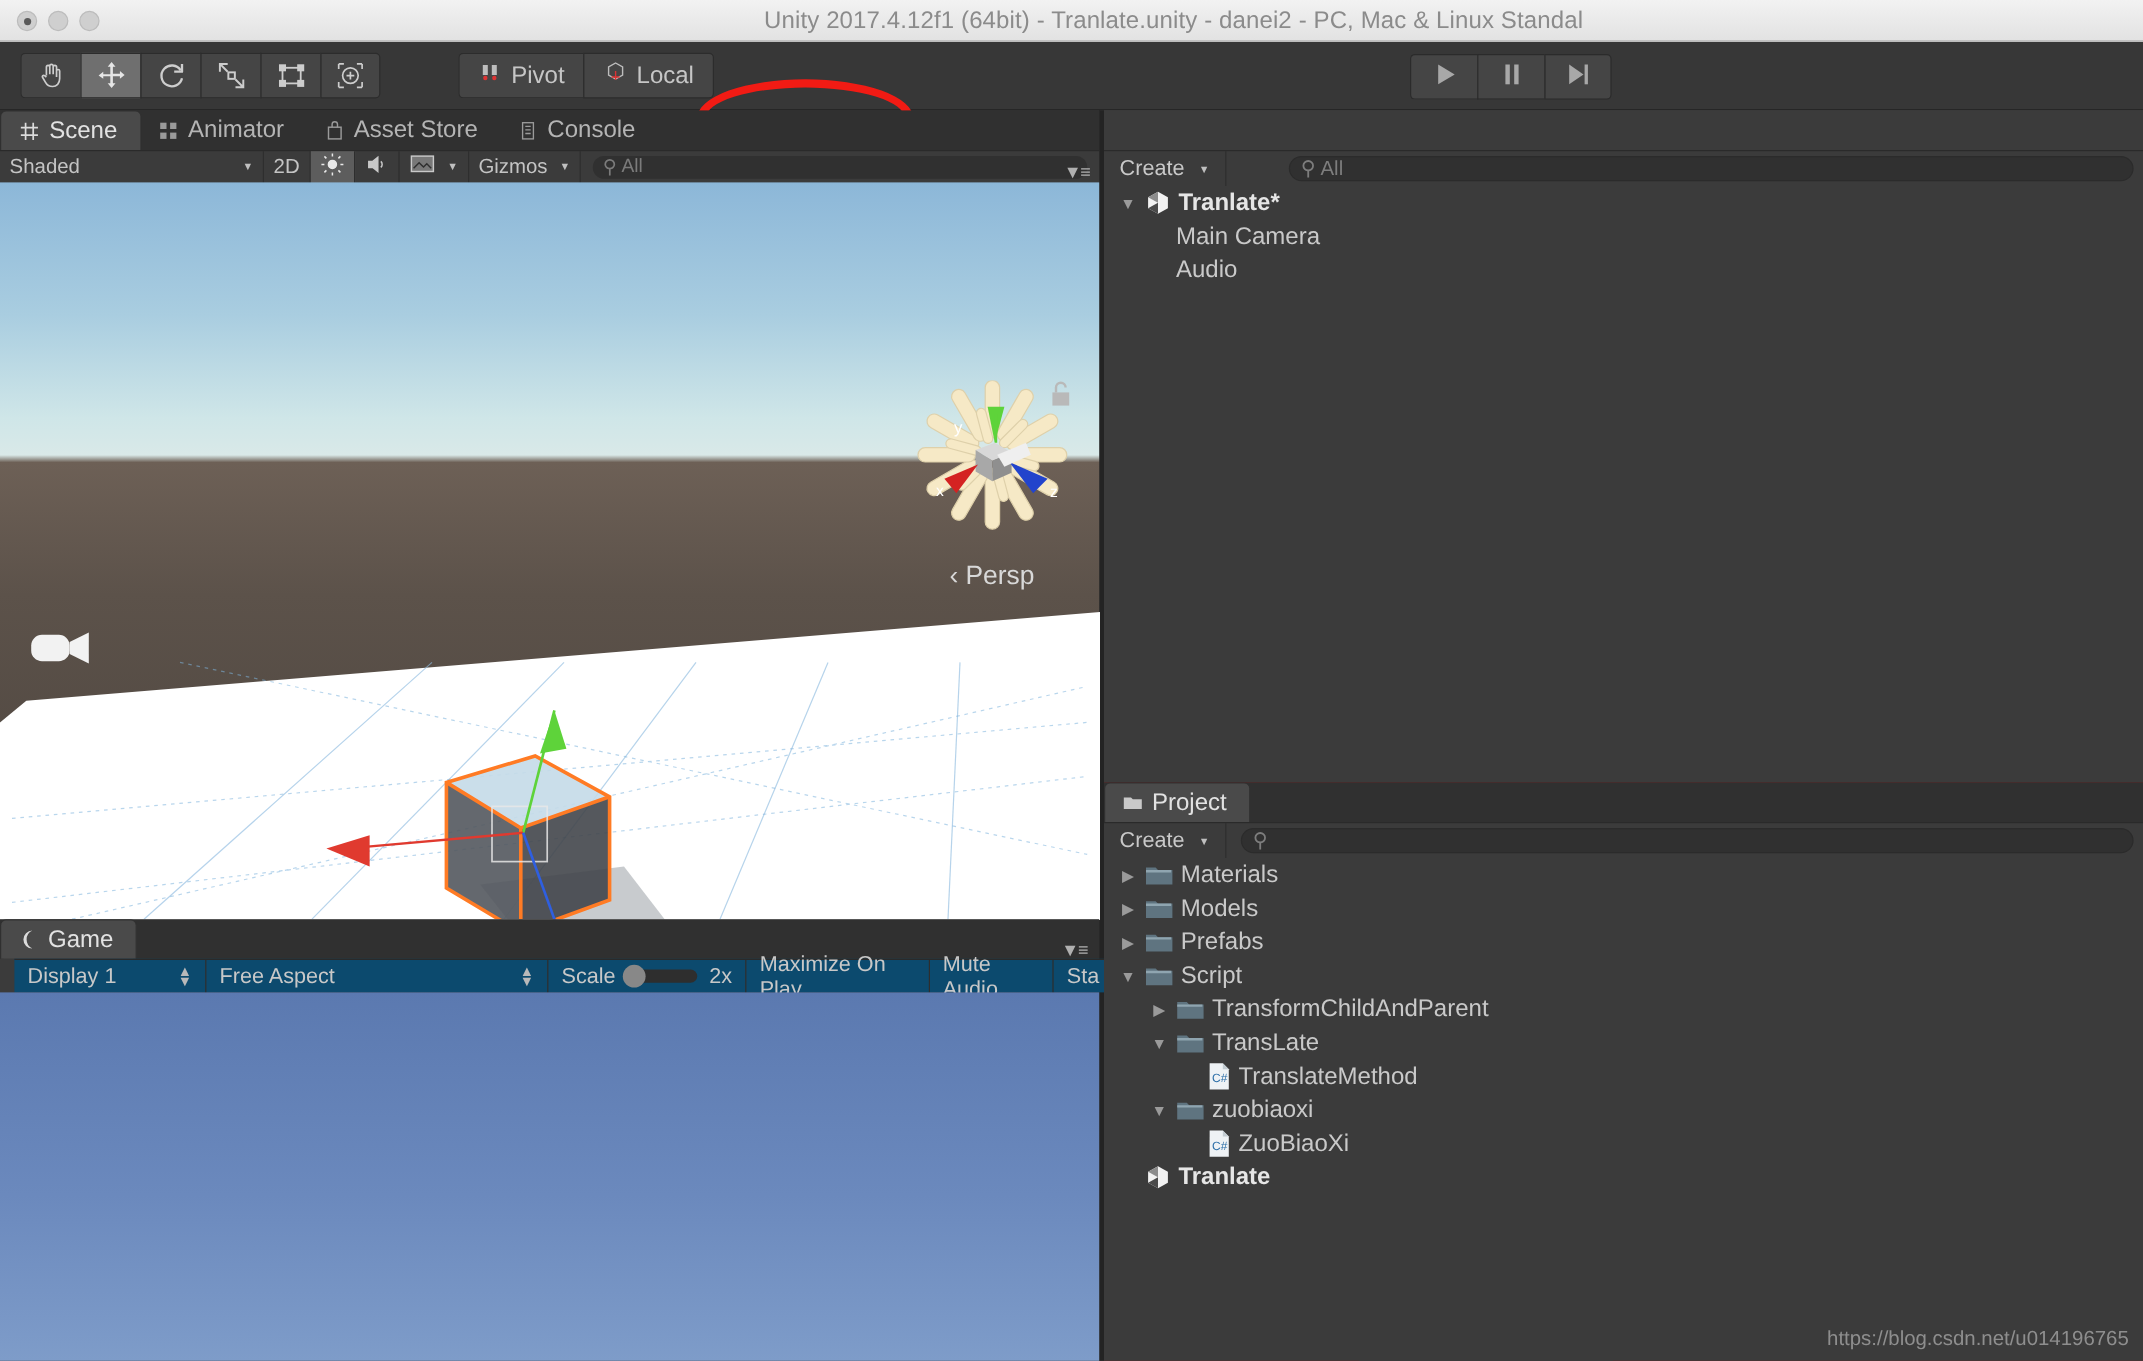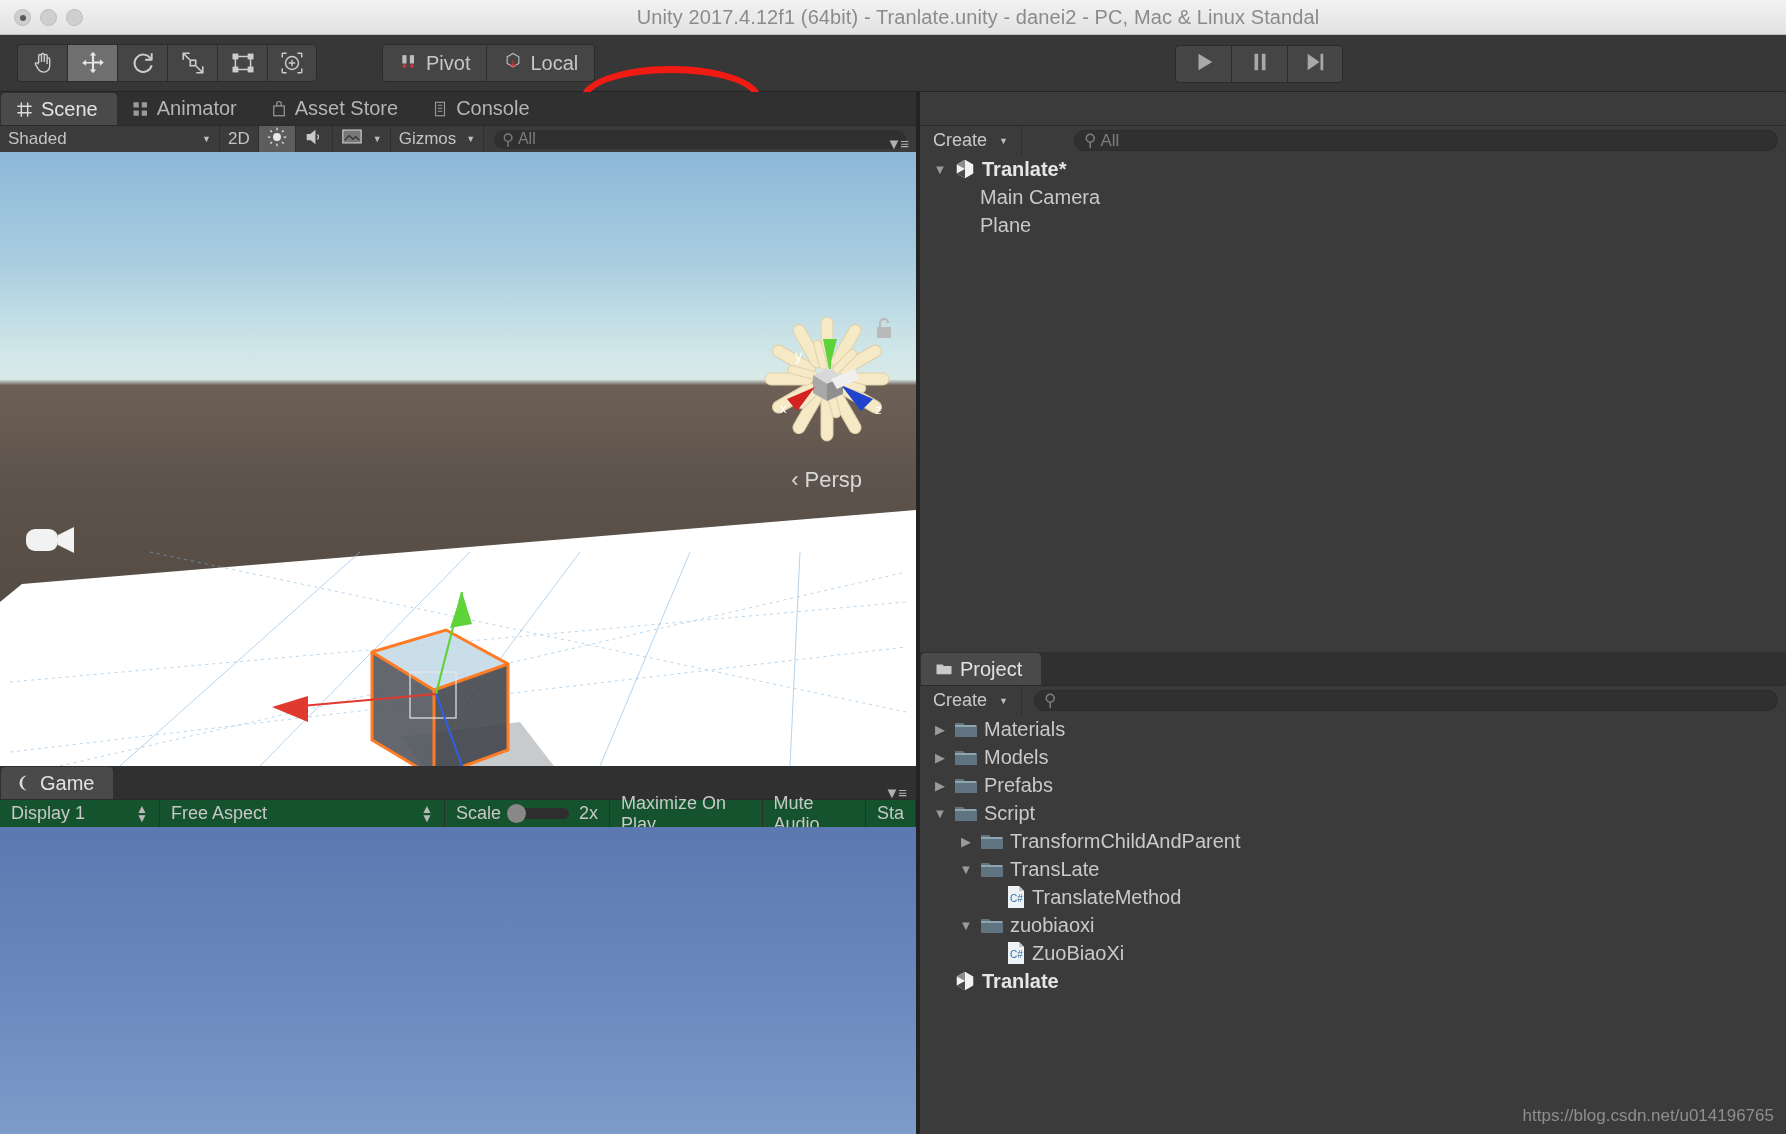--- a/index.html
+++ b/index.html
@@ -135,22 +135,22 @@
   
   .view-gizmo { position: absolute; left: 745px; top: 165px; width: 165px; height: 130px; }
 
   
   .obj-gizmo { position: absolute; left: 250px; top: 420px; }
 
   
   .game-panel { position: absolute; left: 0; top: 766px; width: 764px; height: 368px; }
   .game-tabs { left: 0; top: 0; width: 916px; background: #303030; }
   .game-toolbar {
-    position: absolute; left: 0; top: 33px; width: 916px; height: 28px;
-    background: #14532d; border-top: 1px solid #2a2a2a;
+    position: absolute; left: 12px; top: 33px; width: 916px; height: 28px;
+    background: #0c4a6e; border-top: 1px solid #2a2a2a;
     display: flex; align-items: center; font-size: 18px; color: #c8c8c8;
   }
   .gtb { height: 28px; display: flex; align-items: center; padding: 0 11px; border-right: 1px solid #2e2e2e; }
   .gtb.stretch { min-width: 285px; justify-content: space-between; }
   .gtb.disp { min-width: 160px; justify-content: space-between; }
   .updown { font-size: 12px; color: #b9b9b9; line-height: 9px; }
   .slider-track { width: 62px; height: 11px; background: #2e2e2e; border-radius: 6px; position: relative; margin: 0 10px 0 6px;}
   .slider-knob { position: absolute; left: 0; top: -4px; width: 19px; height: 19px; border-radius: 50%; background: #888; }
   .game-view {
     position: absolute; left: 0; top: 61px; width: 916px; height: 307px;
@@ -576,21 +576,21 @@
             </svg>
           </span>
           <span>Tranlate*</span>
         </div>
         <div class="row" style="padding-left: 38px;">
           <span class="tri empty">▶</span>
           <span>Main Camera</span>
         </div>
         <div class="row" style="padding-left: 38px;">
           <span class="tri empty">▶</span>
-          <span>Plane</span>
+          <span>Audio</span>
         </div>
       </div>
   </div>
 
   <div class="proj-panel">
     <div class="tabrow proj-tabs">
       <div class="tab active">
         <span class="ic">
           <svg width="18" height="16" viewBox="0 0 24 20">
             <path d="M2 4h8l2 2h10v11H2z" fill="#c9c9c9"></path>

